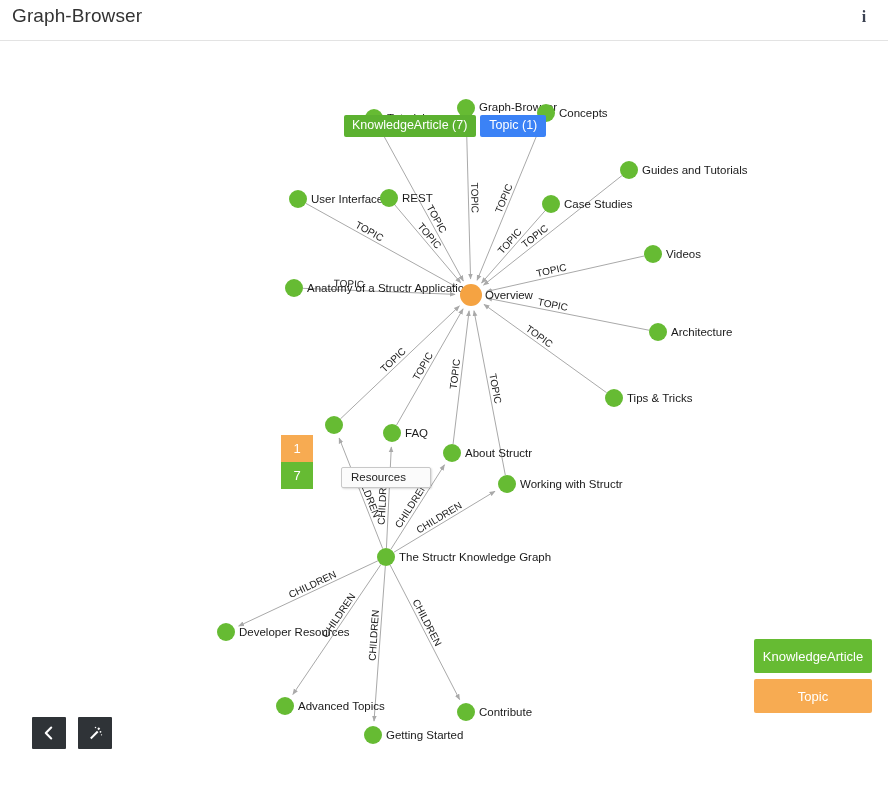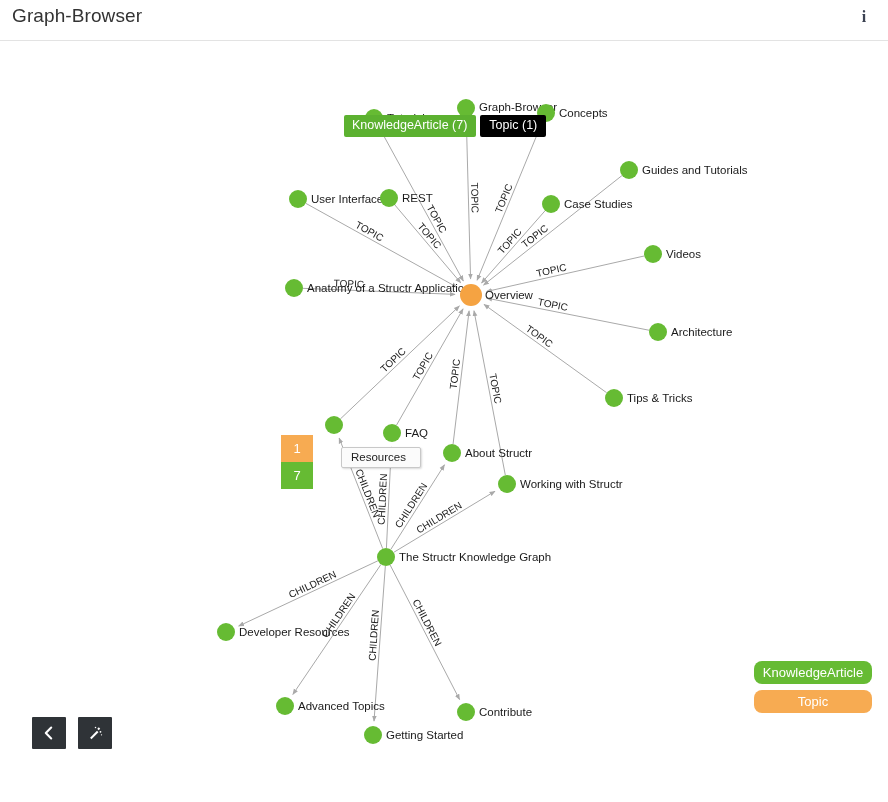--- a/index.html
+++ b/index.html
@@ -69,40 +69,40 @@
   .counter {
     width: 32px; height: 27px;
     color: #fff; font-size: 13px;
     display: flex; align-items: center; justify-content: center;
     cursor: pointer;
   }
   .counter.orange { background: #f7ab52; }
   .counter.green  { background: #66bb33; }
   
   #node-tooltip {
-    position: absolute; left: 341px; top: 406px;
-    padding: 3px 14px 4px 9px;
+    position: absolute; left: 341px; top: 426px;
+    padding: 3px 24px 4px 9px;
     background: #fbfbfb;
     border: 1px solid #c8c8c8;
     border-radius: 2px;
     font-size: 11.5px; color: #222;
     box-shadow: 1px 1px 2px rgba(0,0,0,.15);
     white-space: nowrap; z-index: 45;
   }
   
   #legend {
     position: absolute; right: 16px; bottom: 48px;
     display: flex; flex-direction: column; gap: 6px;
     z-index: 40;
   }
   .legend-item {
-    width: 118px; height: 23px;
+    width: 118px; height: 34px;
     color: #fff; font-size: 13px;
     display: flex; align-items: center; justify-content: center;
-    border-radius: 8px; cursor: pointer;
+    border-radius: 2px; cursor: pointer;
   }
   .legend-item.green  { background: #66bb33; }
   .legend-item.orange { background: #f7ab52; }
   
   #toolbar {
     position: absolute; left: 32px; bottom: 12px;
     display: flex; gap: 12px; z-index: 40;
   }
   .tool-btn {
     width: 34px; height: 32px;
@@ -230,21 +230,21 @@
           <text x="298" y="669" class="node-label">Advanced Topics</text>
           <circle cx="373" cy="694" r="9" fill="#66bb33" class="node-circle"></circle>
           <text x="386" y="698" class="node-label">Getting Started</text>
           <circle cx="466" cy="671" r="9" fill="#66bb33" class="node-circle"></circle>
           <text x="479" y="675" class="node-label">Contribute</text>
         </g>
     </svg>
 
     <div id="type-chips">
         <div class="chip green" style="background: rgb(92, 177, 48); padding-left: 8px;">KnowledgeArticle (7)</div>
-        <div class="chip orange" style="background: #000000;">Topic (1)</div>
+        <div class="chip orange" style="background: #3b82f6;">Topic (1)</div>
       </div>
 
     <div id="counters">
         <div class="counter orange" style="background: rgb(247, 171, 82);">1</div>
         <div class="counter green" style="background: rgb(102, 187, 51);">7</div>
       </div>
 
     <div id="node-tooltip">Resources</div>
 
     <div id="legend">

